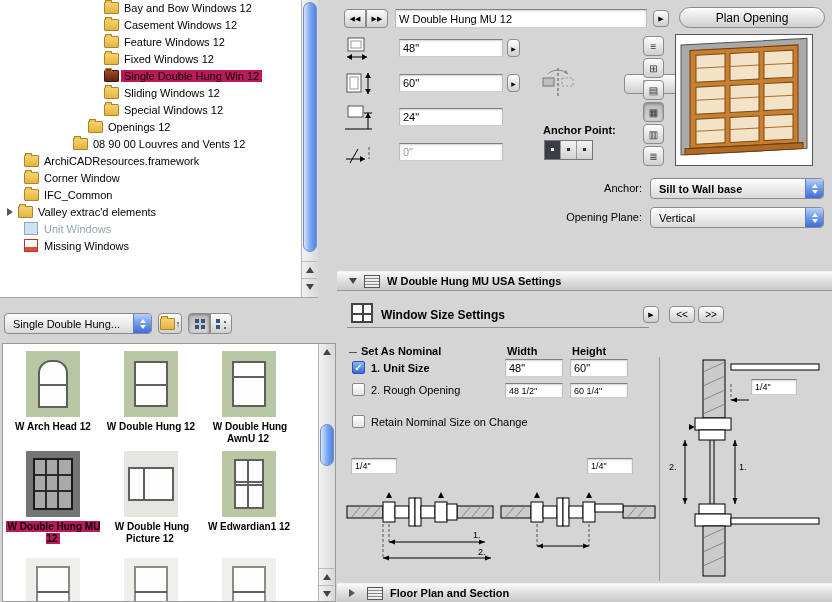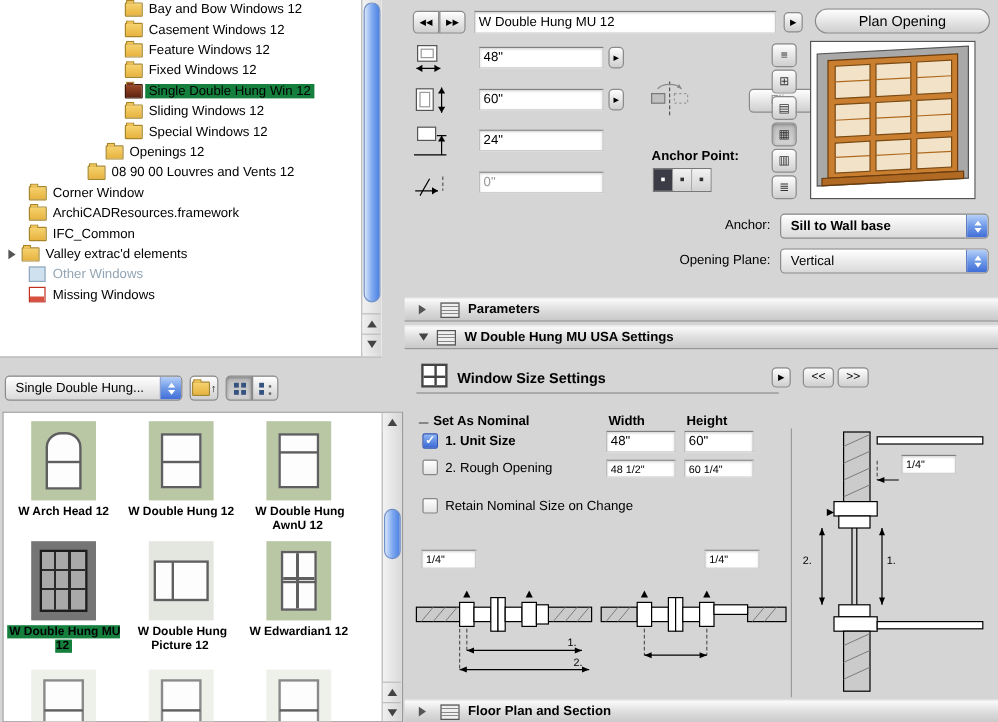--- a/index.html
+++ b/index.html
@@ -13,21 +13,21 @@
 .trow{height:17px;display:flex;align-items:center;cursor:default;}
 .ind4{padding-left:104px;}.ind3{padding-left:88px;}.ind2{padding-left:73px;}.ind1{padding-left:24px;}.ind0{padding-left:7px;}
 .disc{width:0;height:0;border-top:4px solid transparent;border-bottom:4px solid transparent;border-left:6px solid #555;margin-right:5px;}
 .fold{width:13px;height:10px;background:linear-gradient(#f6d26e,#e7b33f);border:1px solid #a8862a;border-radius:1px;position:relative;flex:0 0 auto;margin-right:2px;}
 .fold::before{content:"";position:absolute;left:0;top:-3px;width:5px;height:2px;background:#eec258;border:1px solid #a8862a;border-bottom:0;border-radius:1px 1px 0 0;}
 .fold.sel{background:linear-gradient(#9c4a28,#5f2410);border-color:#3f1708;}
 .fold.sel::before{background:#7c3418;}
 .doc-other{width:12px;height:11px;background:#cfe0ee;border:1px solid #8fa8c0;margin-right:3px;flex:0 0 auto;}
 .doc-missing{width:12px;height:11px;background:#fff;border:1px solid #c03020;box-shadow:inset 0 -4px 0 #d85040;margin-right:3px;flex:0 0 auto;}
 .tlabel{padding:0 3px;white-space:nowrap;}
-.hl{background:#15803d;}
+.hl{background:#be185d;}
 .muted{color:#93a5b4;}
 
 
 .sbv{background:linear-gradient(90deg,#f2f2f2,#dadada);border-left:1px solid #b5b5b5;}
 .sb-thumb{position:absolute;left:1px;width:12px;border-radius:7px;background:linear-gradient(90deg,#d7e6fb,#7fa9f0 50%,#4e83e4);border:1px solid #7090c8;}
 .sb-cell{position:absolute;left:0;width:15px;height:15px;display:flex;align-items:center;justify-content:center;background:linear-gradient(90deg,#f0f0f0,#d8d8d8);border-top:1px solid #bbb;}
 .tu{width:0;height:0;border-left:4px solid transparent;border-right:4px solid transparent;border-bottom:6px solid #444;}
 .td{width:0;height:0;border-left:4px solid transparent;border-right:4px solid transparent;border-top:6px solid #444;}
 
 
@@ -129,38 +129,38 @@
       <div class="trow ind3">
           <i class="fold"></i>
           <span class="tlabel">Openings 12</span>
         </div>
       <div class="trow ind2">
           <i class="fold"></i>
           <span class="tlabel">08 90 00 Louvres and Vents 12</span>
         </div>
       <div class="trow ind1">
           <i class="fold"></i>
+          <span class="tlabel">ArchiCADResources.framework</span>
+        </div>
+      <div class="trow ind1">
+          <i class="fold"></i>
           <span class="tlabel">Corner Window</span>
-        </div>
-      <div class="trow ind1">
-          <i class="fold"></i>
-          <span class="tlabel">ArchiCADResources.framework</span>
         </div>
       <div class="trow ind1">
           <i class="fold"></i>
           <span class="tlabel">IFC_Common</span>
         </div>
       <div class="trow ind0">
           <i class="disc"></i>
           <i class="fold"></i>
           <span class="tlabel">Valley extrac'd elements</span>
         </div>
       <div class="trow ind1">
           <i class="doc-other"></i>
-          <span class="tlabel muted">Other Windows</span>
+          <span class="tlabel muted">Unit Windows</span>
         </div>
       <div class="trow ind1">
           <i class="doc-missing"></i>
           <span class="tlabel">Missing Windows</span>
         </div>
     </div>
 
     <div class="abs sbv" style="right:0;top:0;width:16px;height:297px;">
       <div class="sb-thumb" style="top:2px;height:248px;"></div>
       <div class="sb-cell" style="top:261px;">
@@ -389,25 +389,20 @@
     </div>
     <div class="lbl" style="left:185px;top:211px;width:120px;text-align:right;">Opening Plane:</div>
     <div class="popup" style="left:313px;top:207px;width:174px;">
       <span>Vertical</span>
       <span class="cap">
           <i class="tu"></i>
           <i class="td"></i>
         </span>
     </div>
 
-    <div class="secbar" style="top:248px;">
-      <i class="disc"></i>
-      <i class="baricon"></i>
-      <span>Parameters</span>
-    </div>
     <div class="secbar" style="top:271px;">
       <i class="td" style="border-top-color:#444;"></i>
       <i class="baricon"></i>
       <span>W Double Hung MU USA Settings</span>
     </div>
 
     <div class="abs" style="left:14px;top:303px;width:22px;height:20px;border:2px solid #444;background:#fff;box-sizing:border-box;">
       <div style="position:absolute;left:50%;top:0;bottom:0;width:2px;background:#444;"></div>
       <div style="position:absolute;top:50%;left:0;right:0;height:2px;background:#444;"></div>
     </div>

